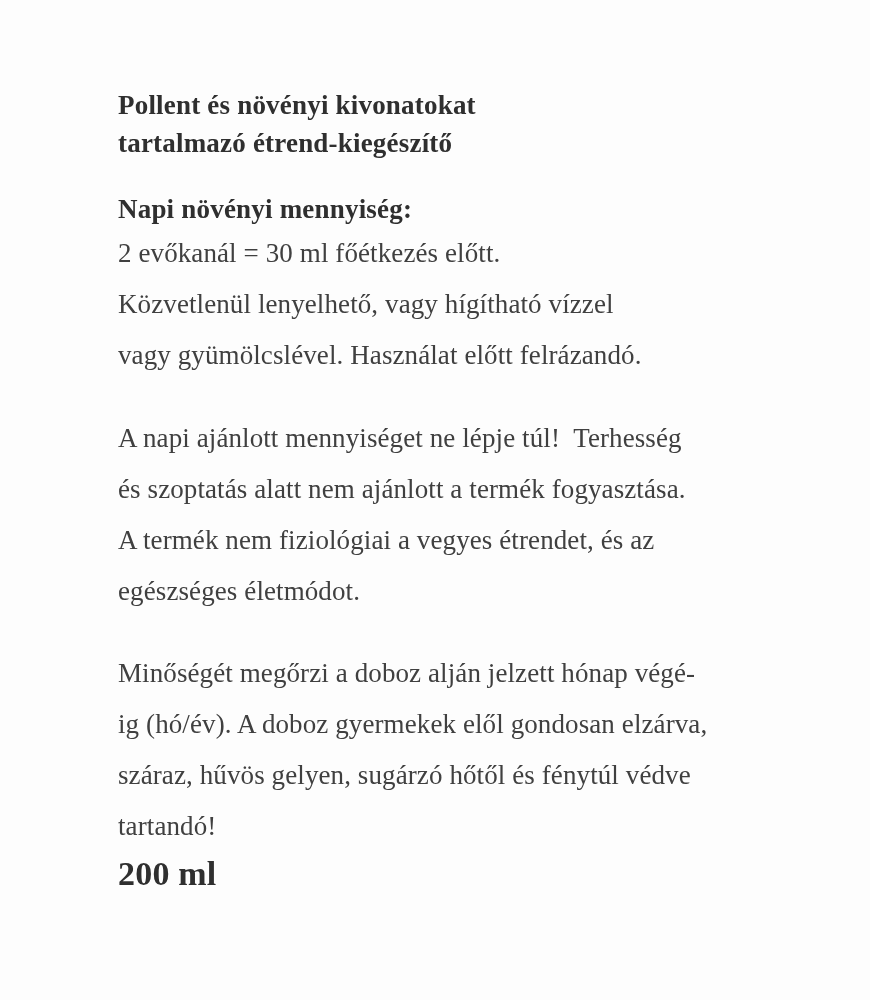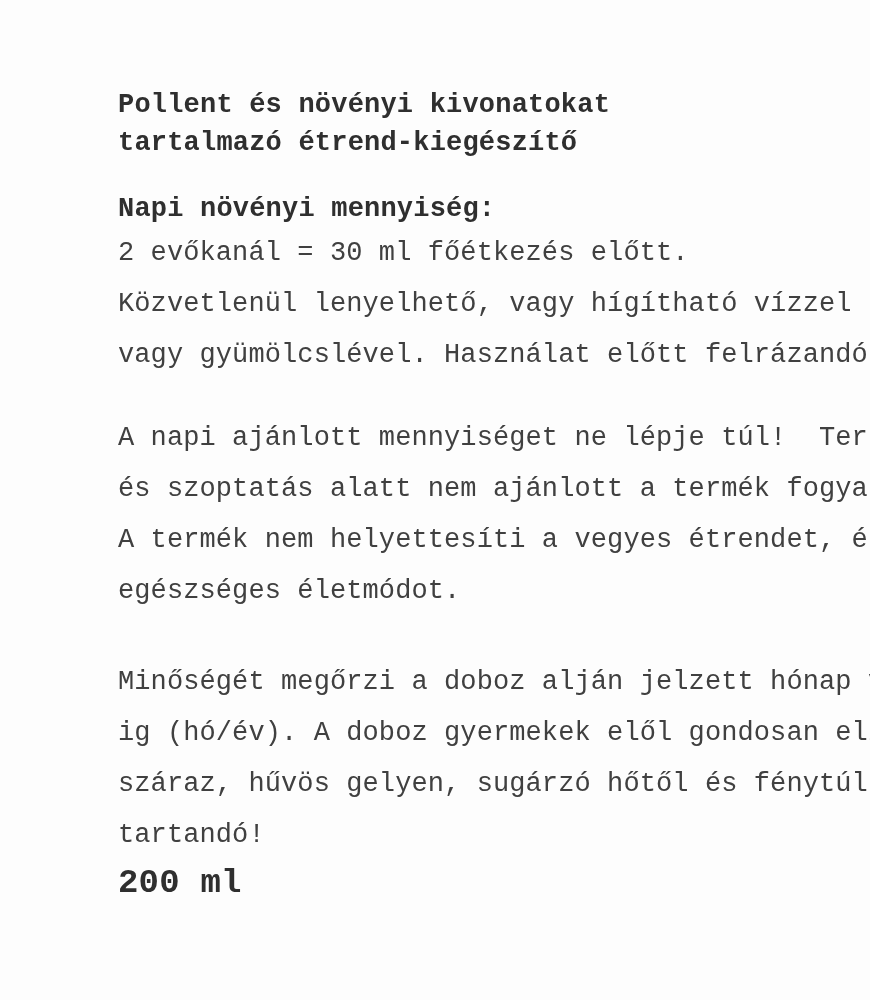--- a/index.html
+++ b/index.html
@@ -6,21 +6,21 @@
     margin: 0;
     padding: 0;
     background: #ffffff;
   }
   .page {
     position: relative;
     width: 870px;
     height: 1000px;
     background: var(--bg, #fdfdfd);
     overflow: hidden;
-    font-family: Liberation Mono, monospace;
+    font-family: Liberation Serif, serif;
   }
   .content {
     position: absolute;
     left: 118px;
     top: 86px;
     width: 712px;
   }
   .content * {
     margin: 0;
     padding: 0;
@@ -43,21 +43,21 @@
   }
   .body-text {
     font-size: 27px;
     line-height: 51px;
     font-weight: 400;
     color: var(--text, #404040);
     white-space: pre;
     letter-spacing: 0.1px;
   }
   .warning-paragraph { margin-top: 32px; }
-  .storage-paragraph { margin-top: 40px; }
+  .storage-paragraph { margin-top: 31px; }
   .benefits-paragraph { margin-top: 16px; }
   .net-volume {
     font-size: 34px;
     line-height: 44px;
     font-weight: 700;
     color: var(--heading, #2a2a2a);
     letter-spacing: 0.2px;
   }
 </style>
 </head>
@@ -70,21 +70,21 @@
 tartalmazó étrend-kiegészítő</h1>
 
     <h2 class="dosage-heading">Napi növényi mennyiség:</h2>
 
     <p class="body-text dosage-paragraph">2 evőkanál = 30 ml főétkezés előtt.
 Közvetlenül lenyelhető, vagy hígítható vízzel
 vagy gyümölcslével. Használat előtt felrázandó.</p>
 
     <p class="body-text warning-paragraph">A napi ajánlott mennyiséget ne lépje túl!  Terhesség
 és szoptatás alatt nem ajánlott a termék fogyasztása.
-A termék nem helyettesíti a vegyes étrendet, és az
+A termék nem fiziológiai a vegyes étrendet, és az
 egészséges életmódot.</p>
 
     <p class="body-text storage-paragraph">Minőségét megőrzi a doboz alján jelzett hónap végé-
 ig (hó/év). A doboz gyermekek elől gondosan elzárva,
 száraz, hűvös gelyen, sugárzó hőtől és fénytúl védve
 tartandó!</p>
 
 
     <div class="net-volume">200 ml</div>
 

